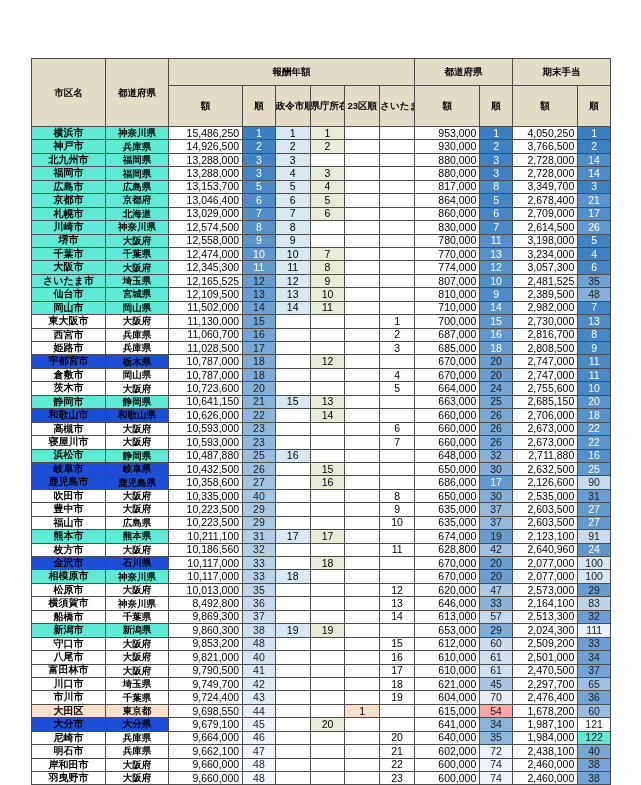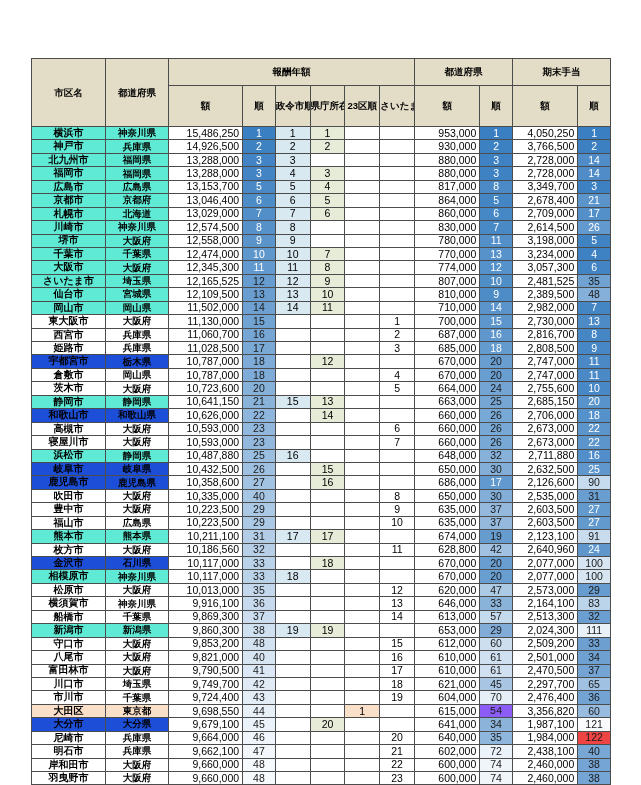--- a/index.html
+++ b/index.html
@@ -620,21 +620,21 @@
             <td class="ctr col-ku empty"></td>
             <td class="ctr col-gen">12</td>
             <td class="num amt">620,000</td>
             <td class="ctr" style="background: rgb(173, 202, 229); color: rgb(26, 26, 26);">47</td>
             <td class="num amt">2,573,000</td>
             <td class="ctr" style="background: rgb(102, 156, 207); color: rgb(26, 26, 26);">29</td>
           </tr>
           <tr class="type-general">
             <td class="city">横須賀市</td>
             <td class="pref">神奈川県</td>
-            <td class="num amt">9,916,100</td>
+            <td class="num amt">8,492,800</td>
             <td class="ctr" style="background: rgb(199, 218, 237); color: rgb(26, 26, 26);">36</td>
             <td class="ctr col-desig empty"></td>
             <td class="ctr col-cap empty"></td>
             <td class="ctr col-ku empty"></td>
             <td class="ctr col-gen">13</td>
             <td class="num amt">646,000</td>
             <td class="ctr" style="background: rgb(138, 179, 218); color: rgb(26, 26, 26);">33</td>
             <td class="num amt">2,164,100</td>
             <td class="ctr" style="background: rgb(188, 212, 234); color: rgb(26, 26, 26);">83</td>
           </tr>
@@ -739,22 +739,22 @@
           <tr class="type-ku">
             <td class="city">大田区</td>
             <td class="pref">東京都</td>
             <td class="num amt">9,698,550</td>
             <td class="ctr" style="background: rgb(231, 239, 247); color: rgb(26, 26, 26); margin-left: 26px;">44</td>
             <td class="ctr col-desig empty"></td>
             <td class="ctr col-cap empty"></td>
             <td class="ctr col-ku">1</td>
             <td class="ctr col-gen empty"></td>
             <td class="num amt">615,000</td>
-            <td class="ctr" style="background: #8b5cf6; color: rgb(26, 26, 26); font-family: Liberation Mono, monospace;">54</td>
-            <td class="num amt">3,356,820</td>
+            <td class="ctr" style="background: #fca5a5; color: rgb(26, 26, 26);">54</td>
+            <td class="num amt">1,678,200</td>
             <td class="ctr" style="background: rgb(152, 188, 223); color: rgb(26, 26, 26);">60</td>
           </tr>
           <tr class="type-capital">
             <td class="city">大分市</td>
             <td class="pref">大分県</td>
             <td class="num amt">9,679,100</td>
             <td class="ctr" style="background: rgb(235, 242, 249); color: rgb(26, 26, 26);">45</td>
             <td class="ctr col-desig empty"></td>
             <td class="ctr col-cap">20</td>
             <td class="ctr col-ku empty"></td>
@@ -769,21 +769,21 @@
             <td class="pref">兵庫県</td>
             <td class="num amt">9,664,000</td>
             <td class="ctr" style="background: rgb(239, 245, 250); color: rgb(26, 26, 26);">46</td>
             <td class="ctr col-desig empty"></td>
             <td class="ctr col-cap empty"></td>
             <td class="ctr col-ku empty"></td>
             <td class="ctr col-gen">20</td>
             <td class="num amt">640,000</td>
             <td class="ctr" style="background: rgb(143, 182, 220); color: rgb(26, 26, 26);">35</td>
             <td class="num amt">1,984,000</td>
-            <td class="ctr" style="background: #ef4444; color: rgb(26, 26, 26);">122</td>
+            <td class="ctr" style="background: #5eead4; color: rgb(26, 26, 26);">122</td>
           </tr>
           <tr class="type-general">
             <td class="city">明石市</td>
             <td class="pref">兵庫県</td>
             <td class="num amt">9,662,100</td>
             <td class="ctr" style="background: rgb(243, 247, 251); color: rgb(26, 26, 26);">47</td>
             <td class="ctr col-desig empty"></td>
             <td class="ctr col-cap empty"></td>
             <td class="ctr col-ku empty"></td>
             <td class="ctr col-gen">21</td>

